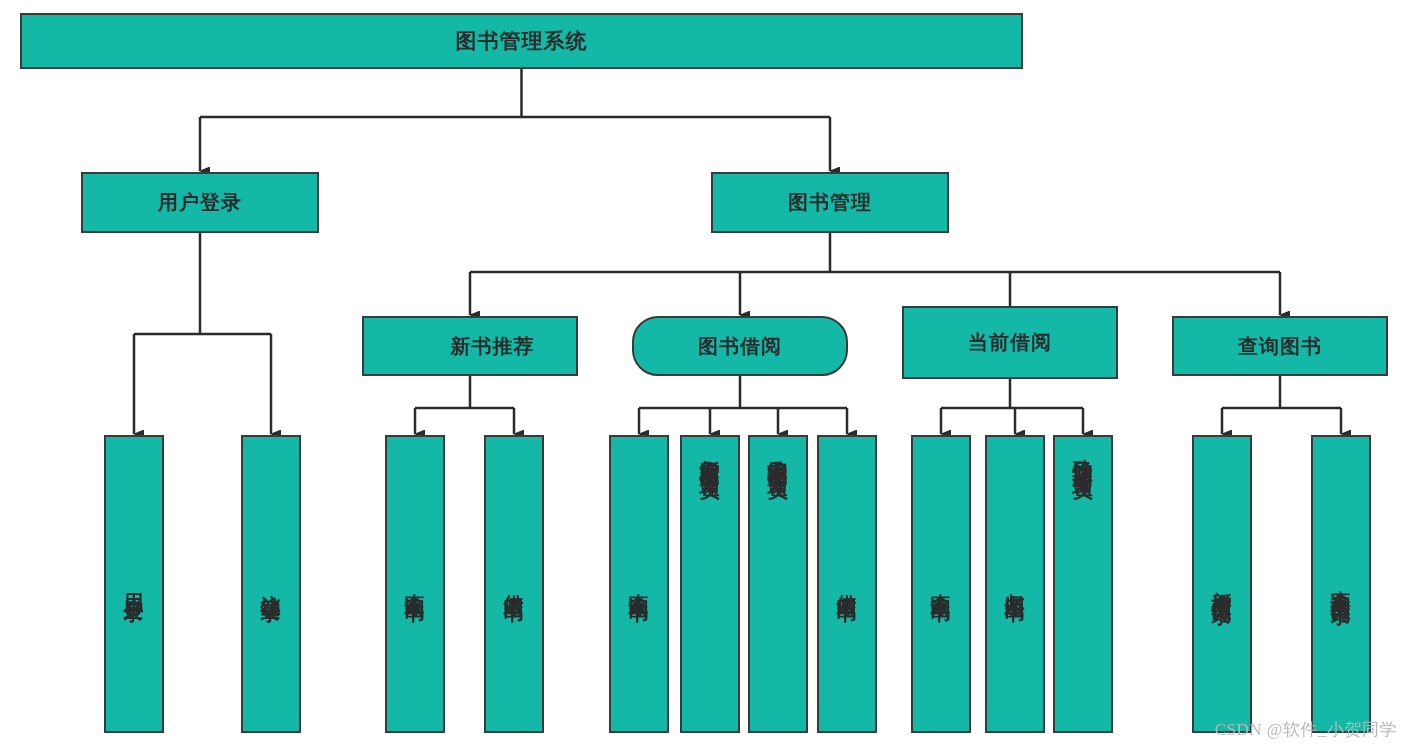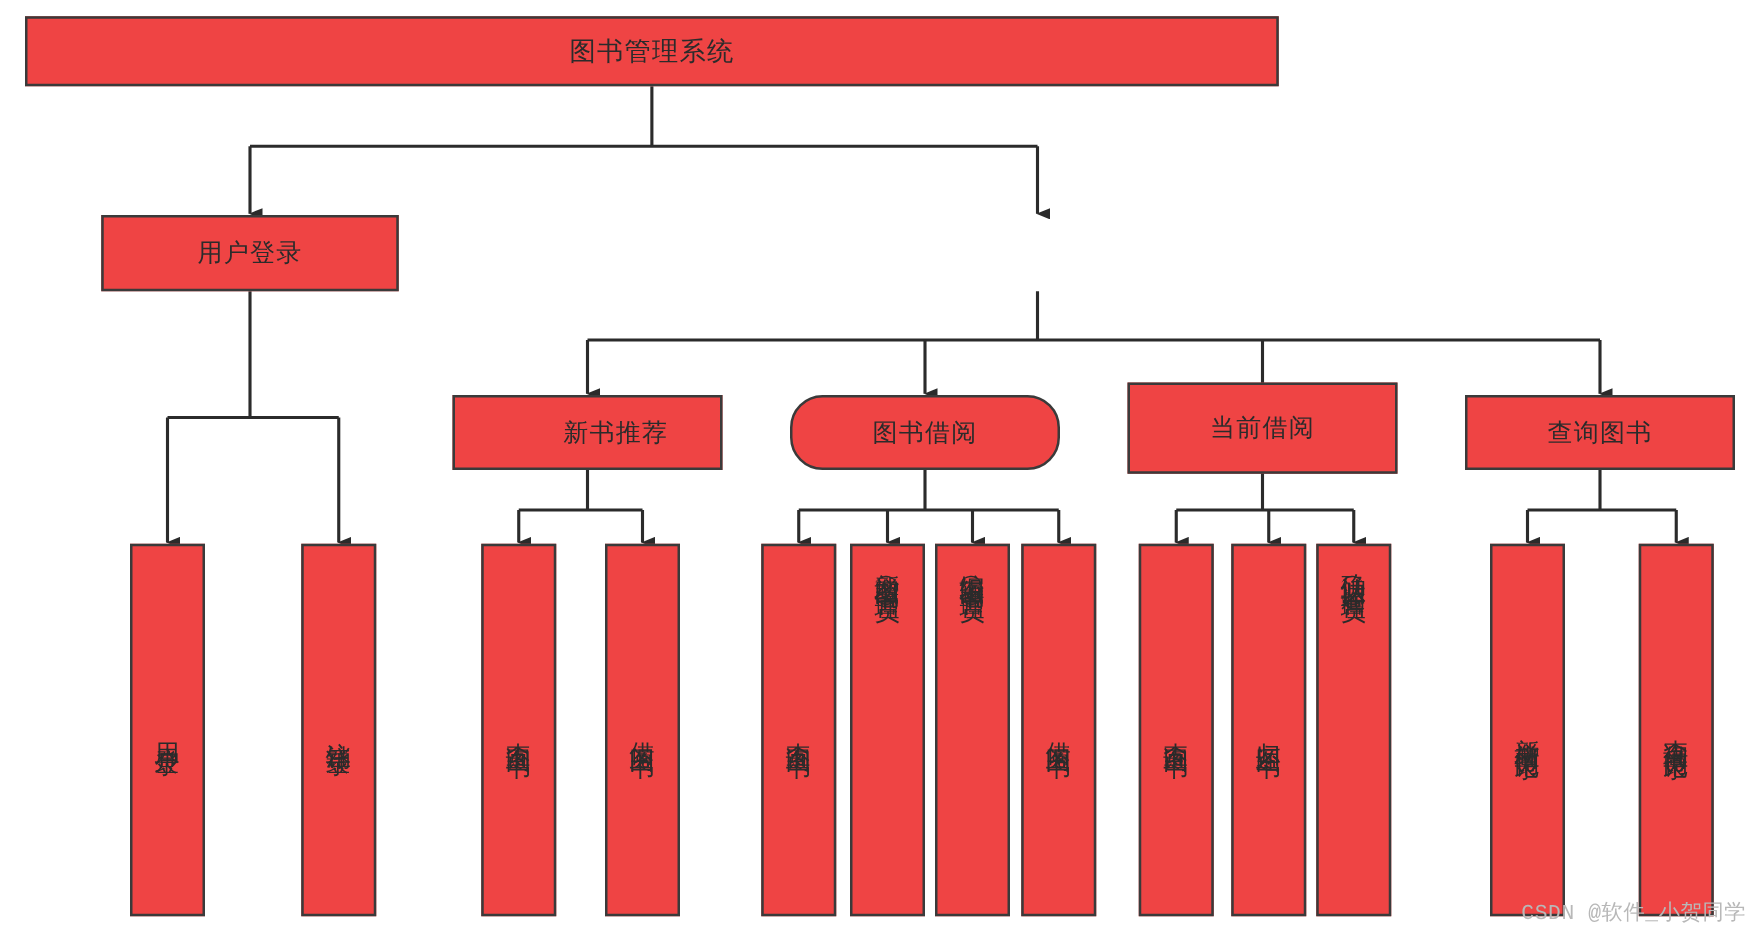--- a/index.html
+++ b/index.html
@@ -24,26 +24,27 @@
     position: absolute;
     left: 0;
     top: 0;
     width: 1405px;
     height: 747px;
     pointer-events: none;
   }
   .node {
     position: absolute;
     box-sizing: border-box;
-    background: #ef4444;
+    background: #14b8a6;
     border: 2.5px solid #3a3a3a;
     display: flex;
     align-items: center;
     justify-content: center;
     z-index: 2;
+    font-weight: bold;
   }
   .node-label {
     color: #2b2b2b;
     letter-spacing: 1px;
     white-space: nowrap;
     line-height: 1.15;
   }
   .node.root .node-label { font-size: 21px; }
   .node.level1 .node-label { font-size: 20px; }
   .node.level2 .node-label { font-size: 20px; }
@@ -74,21 +75,21 @@
   }
   .watermark {
     position: absolute;
     right: 8px;
     bottom: 6px;
     font-size: 17px;
     color: #b8b8b8;
     letter-spacing: 0.5px;
     z-index: 5;
     white-space: nowrap;
-    font-family: Liberation Mono, monospace;
+    font-family: Liberation Serif, serif;
     margin-left: 16px;
   }
 </style>
 </head>
 <body>
 
 <div id="diagram-root">
 
   <svg class="connectors" viewBox="0 0 1405 747" xmlns="http://www.w3.org/2000/svg">
     <defs>
@@ -133,20 +134,23 @@
       </g>
   </svg>
 
   <div class="node root" id="node-root" style="left: 20px; top: 13px; width: 1003px; height: 56px;">
     <span class="node-label">图书管理系统</span>
   </div>
 
   <div class="node level1" id="node-user-login" style="left: 81px; top: 172px; width: 238px; height: 61px;">
     <span class="node-label">用户登录</span>
   </div>
+  <div class="node level1" id="node-book-manage" style="left: 711px; top: 172px; width: 238px; height: 61px;">
+    <span class="node-label">图书管理</span>
+  </div>
 
   <div class="node level2" id="node-new-book-recommend" style="left: 362px; top: 316px; width: 216px; height: 60px; padding-left: 45px;">
     <span class="node-label">新书推荐</span>
   </div>
   <div class="node level2" id="node-book-borrow" style="left: 632px; top: 316px; width: 216px; height: 60px; border-radius: 26px;">
     <span class="node-label">图书借阅</span>
   </div>
   <div class="node level2" id="node-current-borrow" style="left: 902px; top: 306px; width: 216px; height: 73px;">
     <span class="node-label">当前借阅</span>
   </div>

